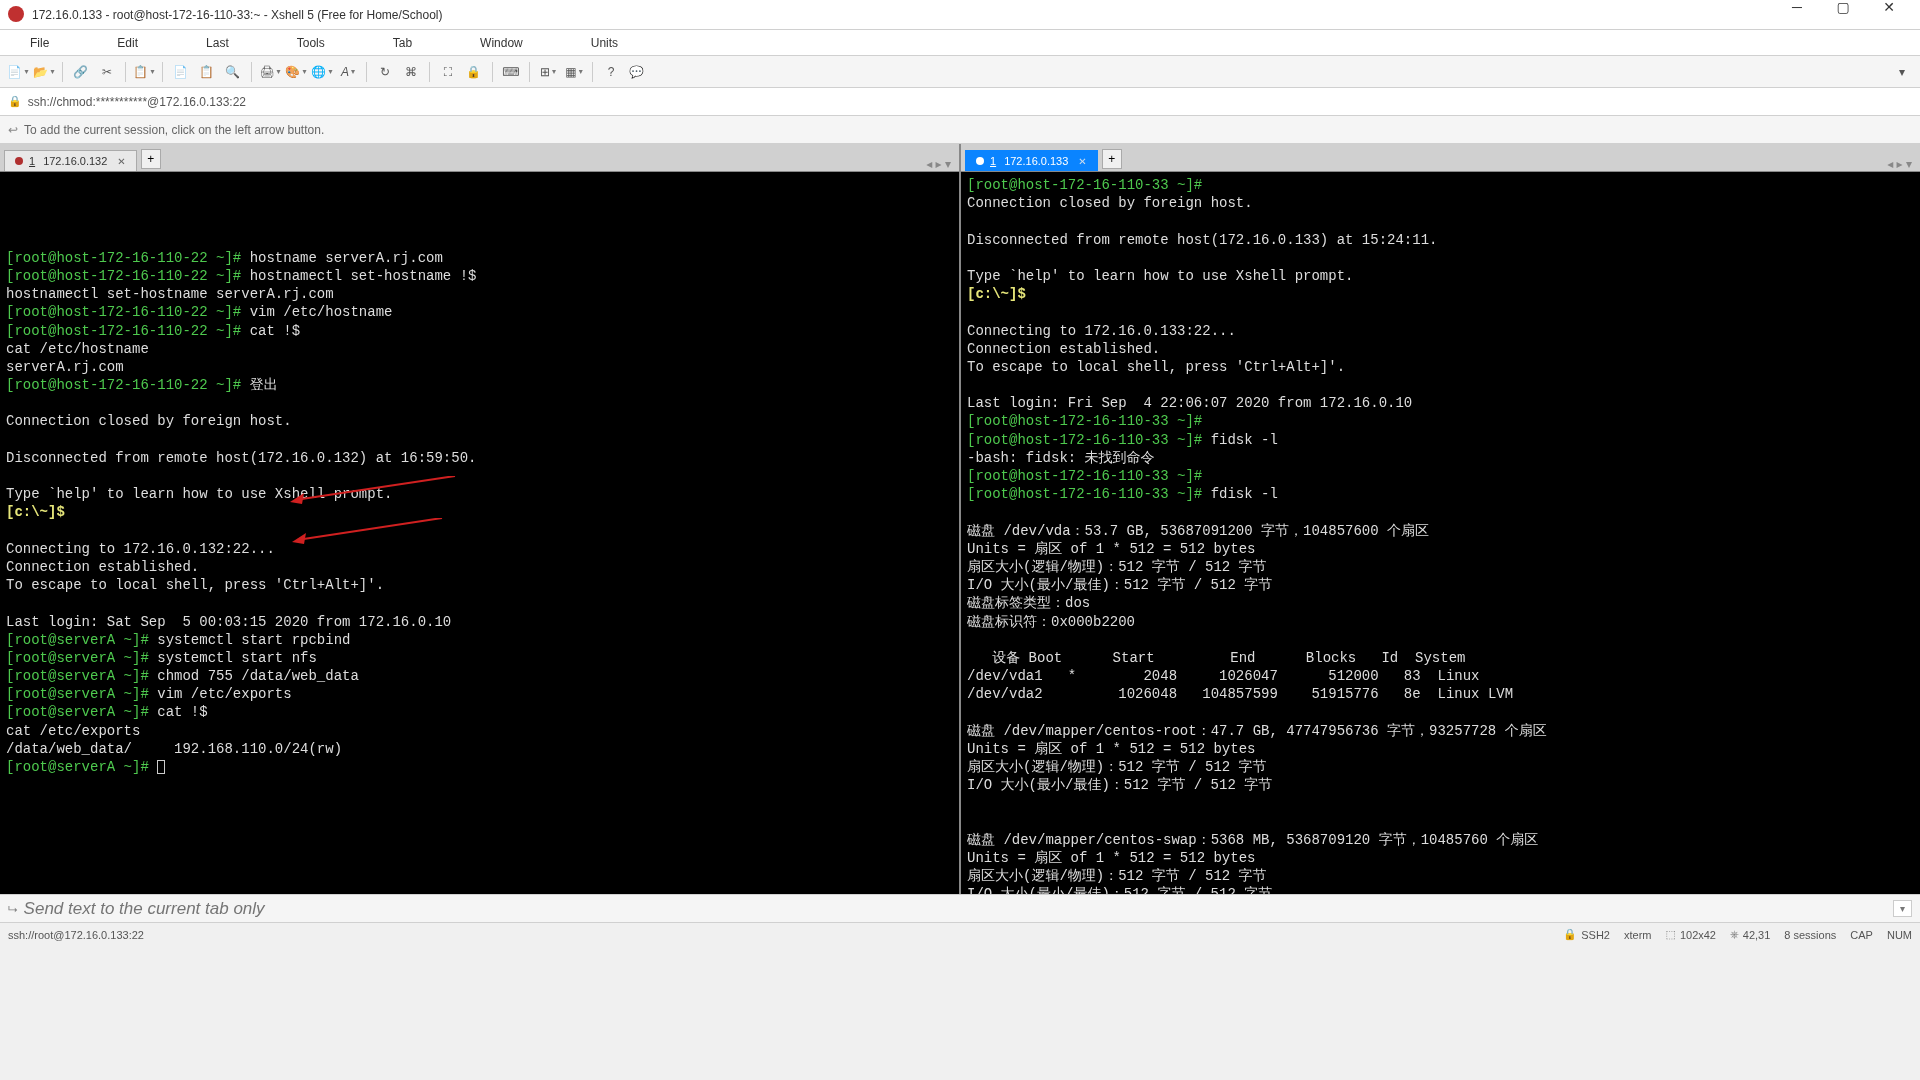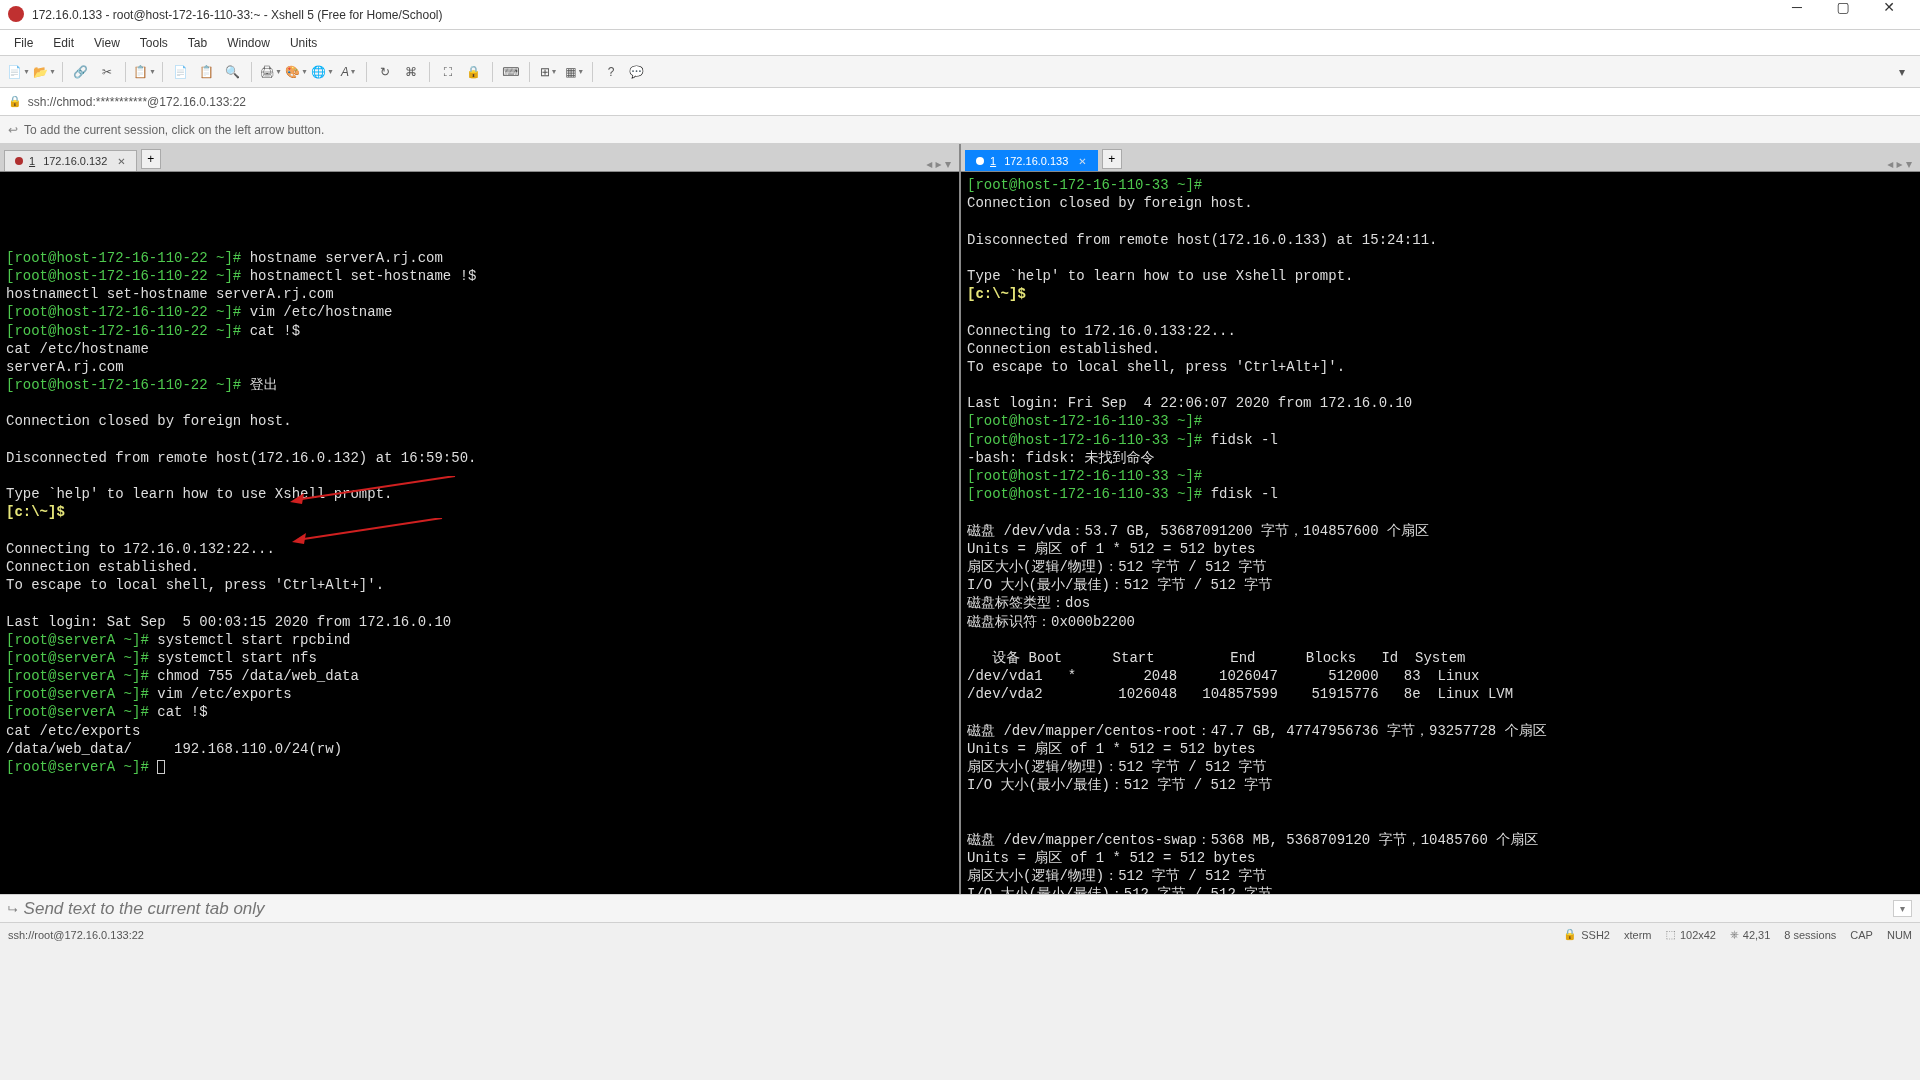--- a/index.html
+++ b/index.html
@@ -5,21 +5,21 @@
 * { margin: 0; padding: 0; box-sizing: border-box; }
 body { font-family: "Segoe UI", Tahoma, sans-serif; font-size: 12px; background: #f0f0f0; width: 1920px; height: 1080px; overflow: hidden; position: relative; }
 
 
 .titlebar { background: #ffffff; height: 30px; display: flex; align-items: flex-end; padding: 7px 8px; border-bottom: 1px solid #d0d0d0; }
 .titlebar .app-icon { width: 16px; height: 16px; background: #c03030; border-radius: 50%; margin-right: 8px; }
 .titlebar .title { flex: 1; font-size: 12px; color: #333; }
 .titlebar .win-btn { width: 46px; height: 30px; display: flex; align-items: center; justify-content: center; color: #333; font-size: 14px; cursor: pointer; }
 
 
-.menubar { background: #ffffff; height: 26px; display: flex; align-items: center; padding: 0 4px; border-bottom: 1px solid #d0d0d0; }
+.menubar { background: #ffffff; height: 26px; display: flex; align-items: center; padding: 0 20px; border-bottom: 1px solid #d0d0d0; gap: 48px; }
 .menubar .menu-item { padding: 4px 10px; cursor: pointer; color: #333; }
 
 
 .toolbar { background: #f5f5f5; height: 32px; display: flex; align-items: center; padding: 0 6px; border-bottom: 1px solid #d0d0d0; gap: 2px; }
 .toolbar .tb-btn { width: 24px; height: 24px; display: flex; align-items: center; justify-content: center; cursor: pointer; border-radius: 2px; color: #555; position: relative; }
 .toolbar .tb-sep { width: 1px; height: 20px; background: #ccc; margin: 0 4px; }
 .toolbar .tb-dd::after { content: "▾"; font-size: 8px; margin-left: 2px; color: #777; }
 .toolbar .spacer { flex: 1; }
 
 
@@ -79,21 +79,21 @@
   <div class="app-icon"></div>
   <div class="title">172.16.0.133 - root@host-172-16-110-33:~ - Xshell 5 (Free for Home/School)</div>
   <div class="win-btn">─</div>
   <div class="win-btn">▢</div>
   <div class="win-btn win-close">✕</div>
 </div>
 
 <div class="menubar">
   <div class="menu-item">File</div>
   <div class="menu-item">Edit</div>
-  <div class="menu-item">View</div>
+  <div class="menu-item">Last</div>
   <div class="menu-item">Tools</div>
   <div class="menu-item">Tab</div>
   <div class="menu-item">Window</div>
   <div class="menu-item">Units</div>
 </div>
 
 <div class="toolbar">
   <div class="tb-btn tb-dd">📄</div>
   <div class="tb-btn tb-dd">📂</div>
   <div class="tb-sep"></div>

